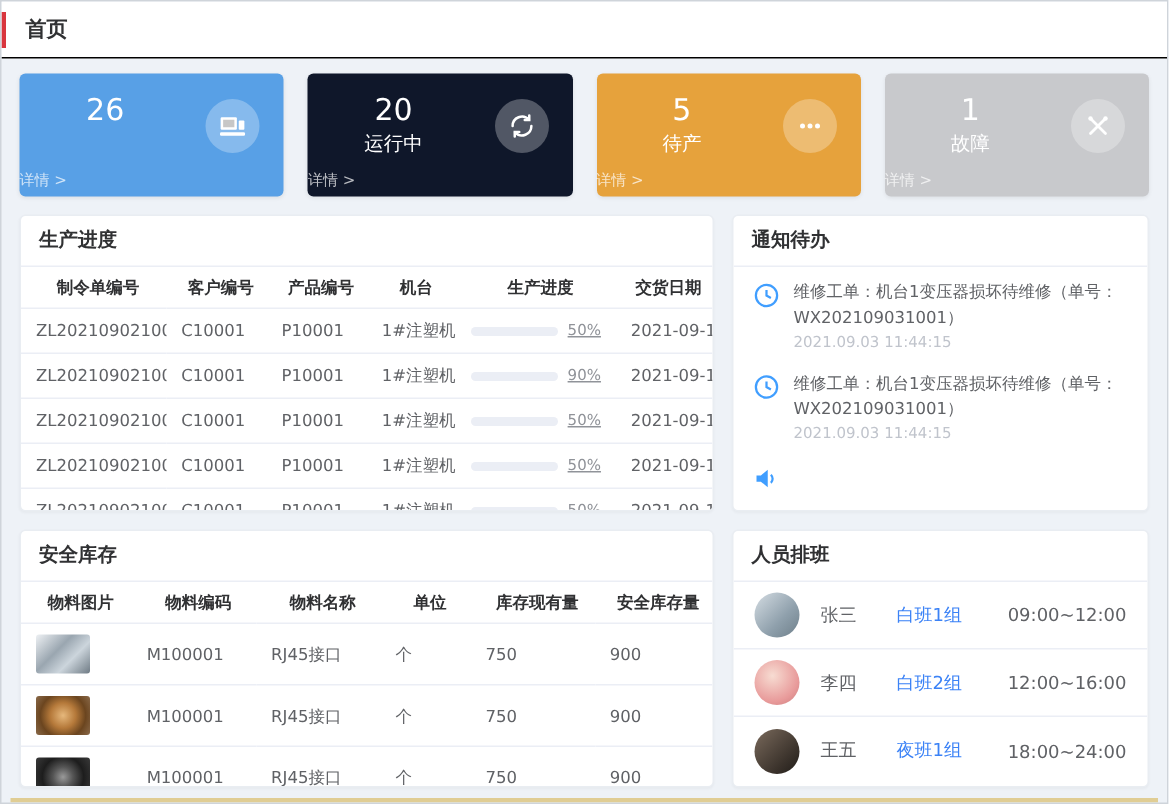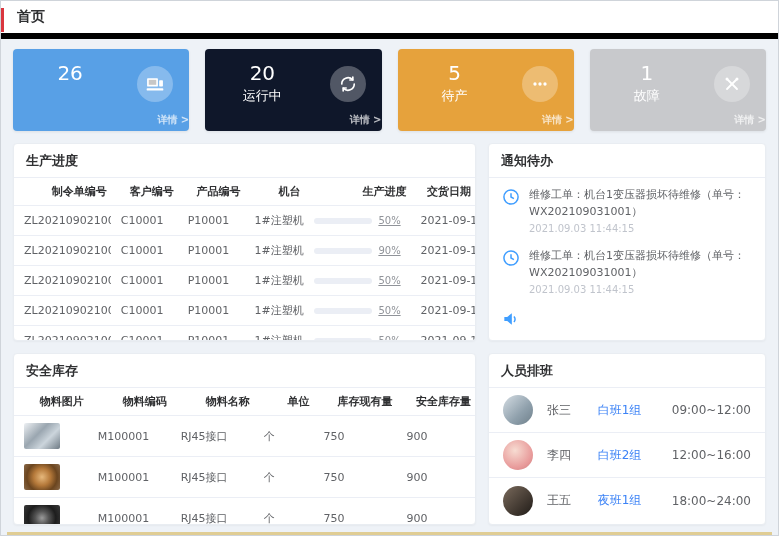--- a/index.html
+++ b/index.html
@@ -3,53 +3,53 @@
 <meta charset="utf-8">
 <style>
   * { box-sizing: border-box; margin: 0; padding: 0; }
   html,body { width: 779px; height: 536px; }
   body { font-family: "DejaVu Sans", "Liberation Sans", sans-serif; background:#fff; }
 
   .frame { position: relative; width: 779px; height: 536px; background: #eef2f7;
            border: 1px solid #cfd4da; overflow: hidden; }
 
   
-  .topbar { position: relative; height: 38px; background: #fff; border-bottom: 6px solid #000000;
+  .topbar { position: relative; height: 38px; background: #fff; border-bottom: 1px solid #000000;
             display: flex; align-items: center; padding-left: 16px; }
   .accent { position: absolute; left: 0; top: 7px; width: 3px; height: 24px; background: #d9363e; }
   .page-title { font-size: 14px; font-weight: bold; color: #303133; }
 
   .content { padding: 10px 12px 6px 12px; }
 
   
   .cards { display: flex; gap: 16px; margin-bottom: 12px; }
   .card { flex: 1; height: 82px; border-radius: 4px; color: #fff; position: relative;
           box-shadow: 0 1px 3px rgba(0,0,0,.08); cursor: pointer; }
   .card-main { position: absolute; left: 6px; top: 13px; width: 58%; text-align: center; }
   .card-value { font-size: 20px; line-height: 22px; }
   .card-label { font-size: 13px; margin-top: 3px; }
   .icon-badge { position: absolute; right: 16px; top: 17px; width: 36px; height: 36px; border-radius: 50%;
                 background: rgba(255,255,255,.28); display: flex; align-items: center; justify-content: center;
                 color: #fff; }
   .icon-badge svg { width: 20px; height: 20px; }
-  .card-detail { position: absolute; bottom: 4px; left: 0; right: 0; text-align: right;
-                 font-size: 10px; color: rgba(255,255,255,.72); cursor: pointer; font-weight: bold; }
+  .card-detail { position: absolute; bottom: 4px; left: 0; right: 0; text-align: left;
+                 font-size: 10px; color: rgba(255,255,255,.72); cursor: pointer; }
 
   
   .grid { display: grid; grid-template-columns: 1fr 278px; gap: 12px; margin-bottom: 12px; }
   .panel { background: #fff; border-radius: 4px; border: 1px solid #e9edf2;
            box-shadow: 0 1px 2px rgba(0,0,0,.04); overflow: hidden; }
   .panel-h198 { height: 198px; }
   .panel-h172 { height: 172px; }
   .panel-header { height: 34px; line-height: 33px; padding: 0 12px; font-size: 13px; font-weight: bold;
                   color: #303133; border-bottom: 1px solid #ebeef5; }
 
   
   table { width: 100%; border-collapse: collapse; table-layout: fixed; }
-  th { font-size: 11px; color: #303133; font-weight: bold; text-align: right; padding: 6px 4px 6px 10px; }
+  th { font-size: 11px; color: #303133; font-weight: bold; text-align: center; padding: 6px 4px 6px 10px; }
   td { font-size: 11px; color: #606266; padding: 7px 4px 7px 10px; border-top: 1px solid #ebeef5;
        white-space: nowrap; overflow: hidden; }
 
   
   .pcell { display: flex; align-items: center; gap: 6px; }
   .ptrack { width: 58px; height: 6px; background: #ebeef5; border-radius: 3px; overflow: hidden; flex: none; }
   .pfill { height: 100%; border-radius: 3px; background: #409eff; }
   .plabel { font-size: 10px; color: #909399; text-decoration: underline; }
 
   

